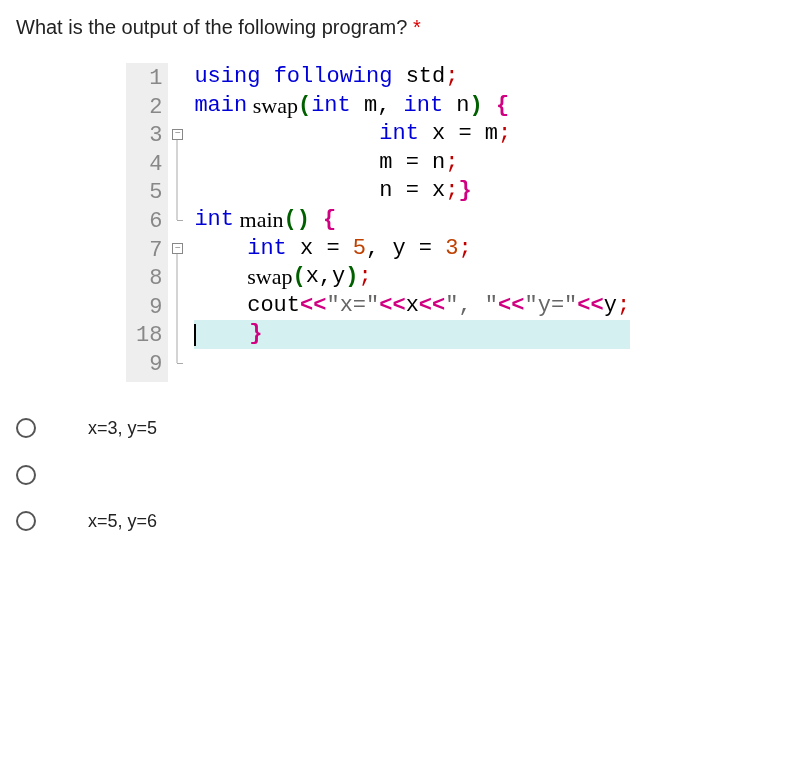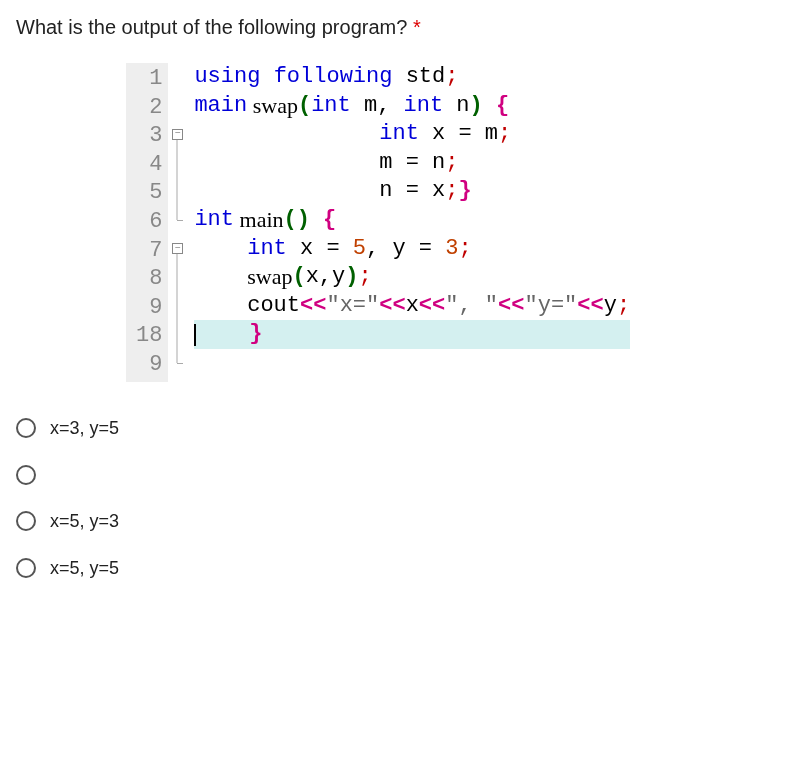--- a/index.html
+++ b/index.html
@@ -118,20 +118,21 @@
     }
     .options {
       margin-top: 20px;
     }
     .option {
       display: flex;
       align-items: center;
       margin-bottom: 26px;
       font-size: 18px;
       color: #222;
+      gap: 38px;
     }
     .radio {
       width: 20px;
       height: 20px;
       border: 2px solid #555;
       border-radius: 50%;
       margin-right: 14px;
       flex-shrink: 0;
     }
   </style>
@@ -208,19 +209,15 @@
 <div class="options">
   <div class="option">
     <div class="radio"></div>
     <span>x=3, y=5</span>
   </div>
   <div class="option">
     <div class="radio"></div>
   </div>
   <div class="option">
     <div class="radio"></div>
-    <span>x=5, y=3</span>
-  </div>
-  <div class="option">
-    <div class="radio"></div>
-    <span>x=5, y=5</span>
+    <span>x=5, y=6</span>
   </div>
 </div>
 
 </body></html>

